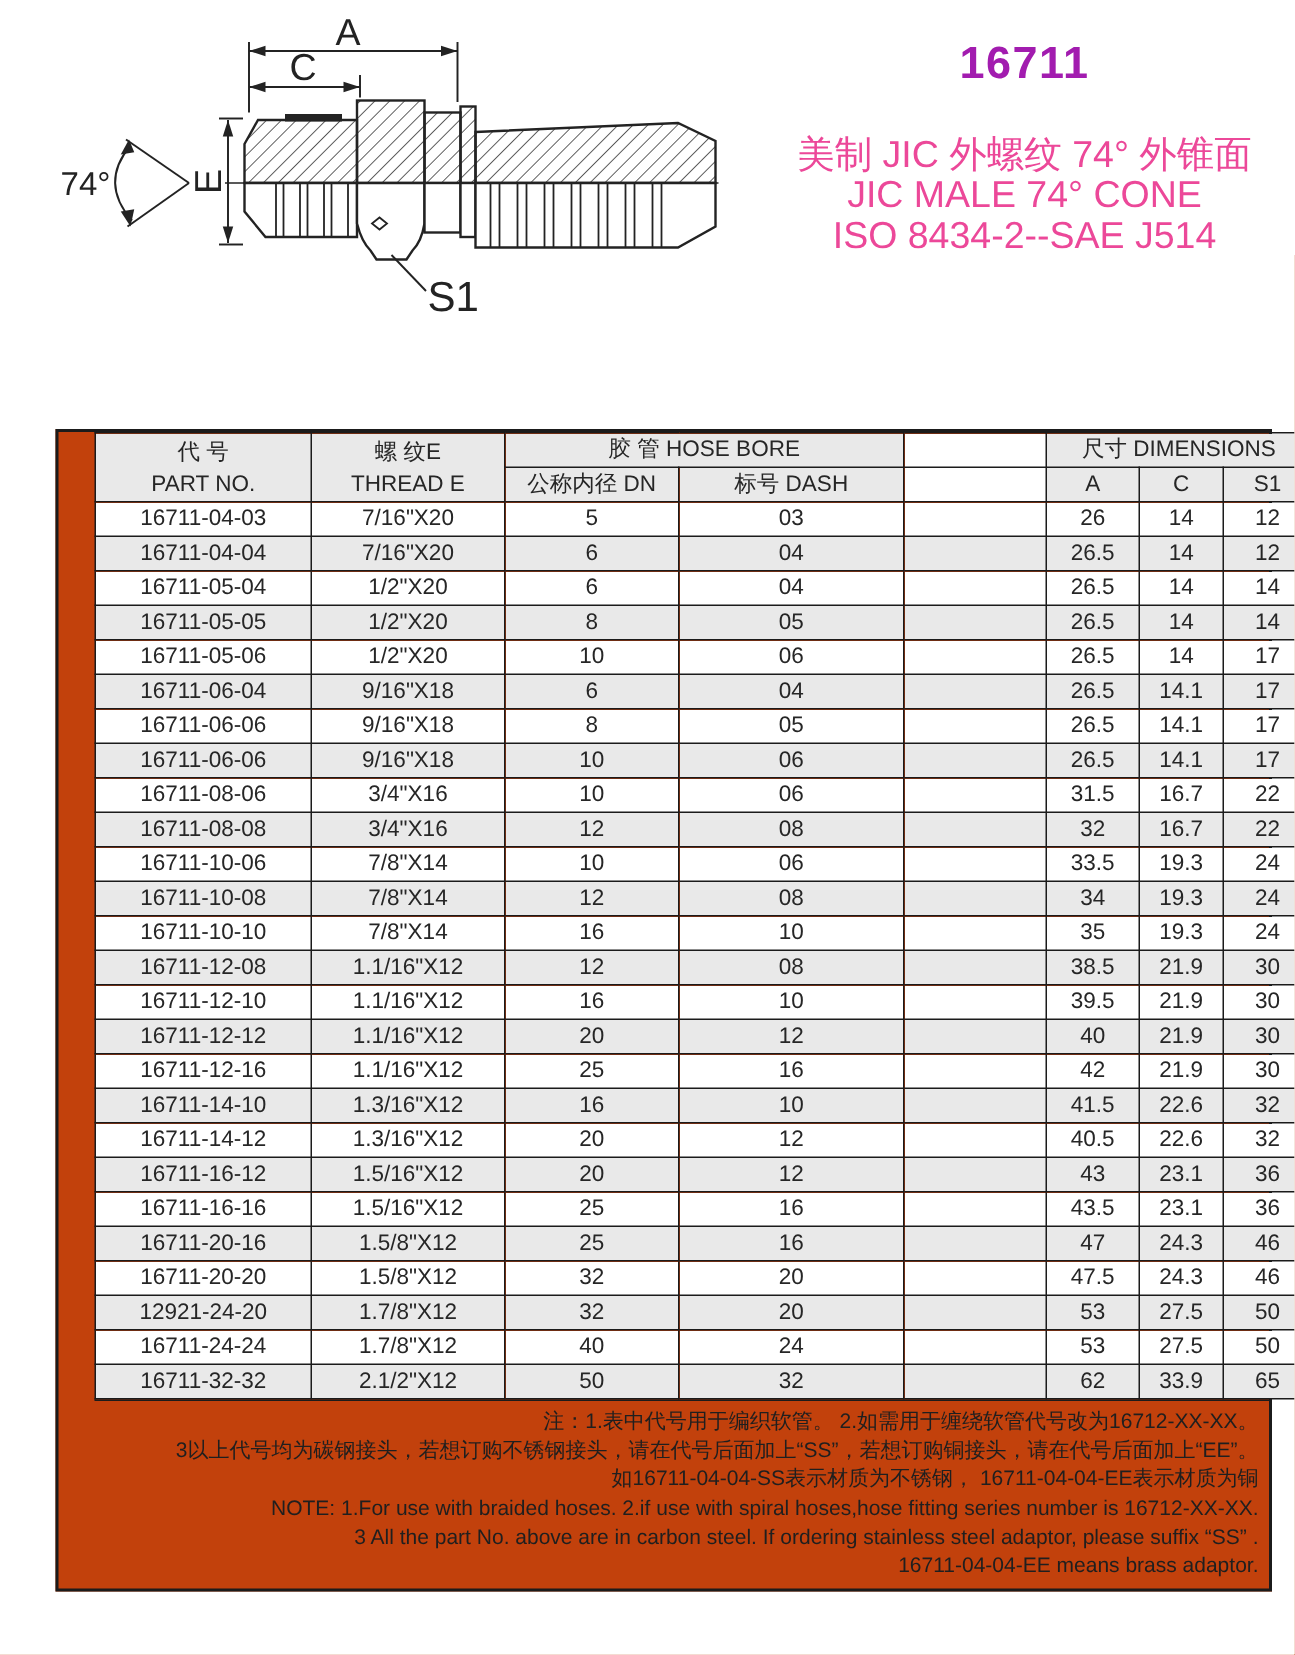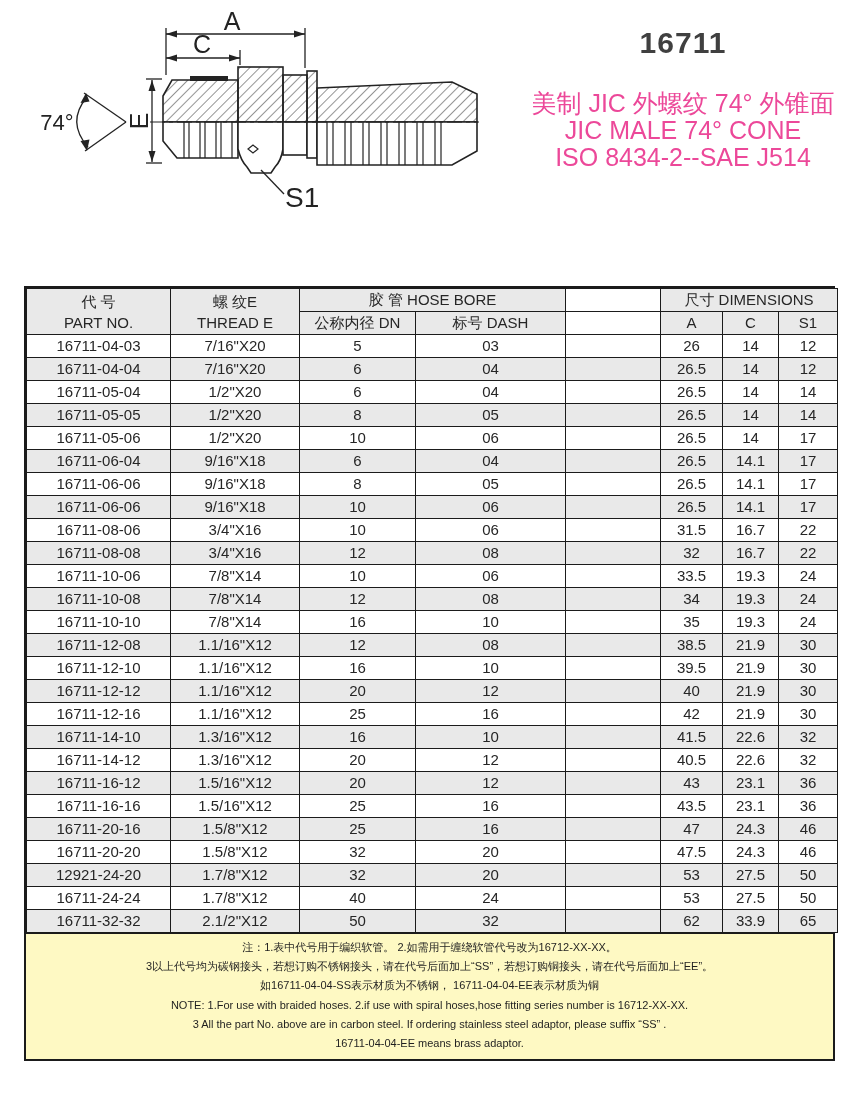--- a/index.html
+++ b/index.html
@@ -2,40 +2,40 @@
 <html><head>
 <meta charset="utf-8">
 <style>
   html,body { margin:0; padding:0; background:#fff; }
   .page {
     position:relative; width:863px; height:1103px; background:#ffffff;
     font-family:"Liberation Sans","DejaVu Sans",sans-serif; color:#262626; overflow:hidden;
   }
   
   .title-block { position:absolute; left:510px; top:26px; width:346px; text-align:center; }
-  .title-block .series { font-size:30px; font-weight:bold; letter-spacing:1px; margin:0 0 30px 0; color:#404040; }
+  .title-block .series { font-size:30px; font-weight:bold; letter-spacing:1px; margin:0 0 30px 0; color:#a21caf; }
   .title-block .sub { font-size:25px; line-height:27px; color:#ec4899; }
   
   .drawing { position:absolute; left:0; top:0; }
   
-  .frame { position:absolute; left:24px; top:286px; width:811px; border:2.5px solid #1b1b1b; box-sizing:border-box; background:#fef9c3; }
+  .frame { position:absolute; left:37px; top:286px; width:811px; border:2.5px solid #1b1b1b; box-sizing:border-box; background:#c2410c;padding-left:24px; }
   table { width:100%; border-collapse:collapse; table-layout:fixed; }
   th,td {
     border:1.5px solid #1b1b1b; text-align:center; font-weight:400;
     font-size:15px; color:#262626; padding:0; overflow:hidden; white-space:nowrap;
   }
   thead th { background:#e9e9e9; height:22px; line-height:16px; }
   thead th.spacer { background:#ffffff; }
   thead .two-line div { line-height:21px; }
   tbody td { height:22px; line-height:22px; background:#ffffff; }
   tbody tr.alt td { background:#e9e9e9; }
   tbody td.spacer { background:#ffffff; }
   .notes {
     border-top:1.5px solid #1b1b1b; padding:4px 7px 6px 7px;
-    font-size:11px; line-height:19.2px; color:#1f1f1f; text-align:center;
+    font-size:14px; line-height:19.2px; color:#1f1f1f; text-align:right;
   }
   .notes .note-line { white-space:nowrap; }
 </style>
 </head>
 <body>
 
 <div class="page">
 
   <svg class="drawing" width="500" height="240" viewBox="0 0 500 240">
     <defs>

